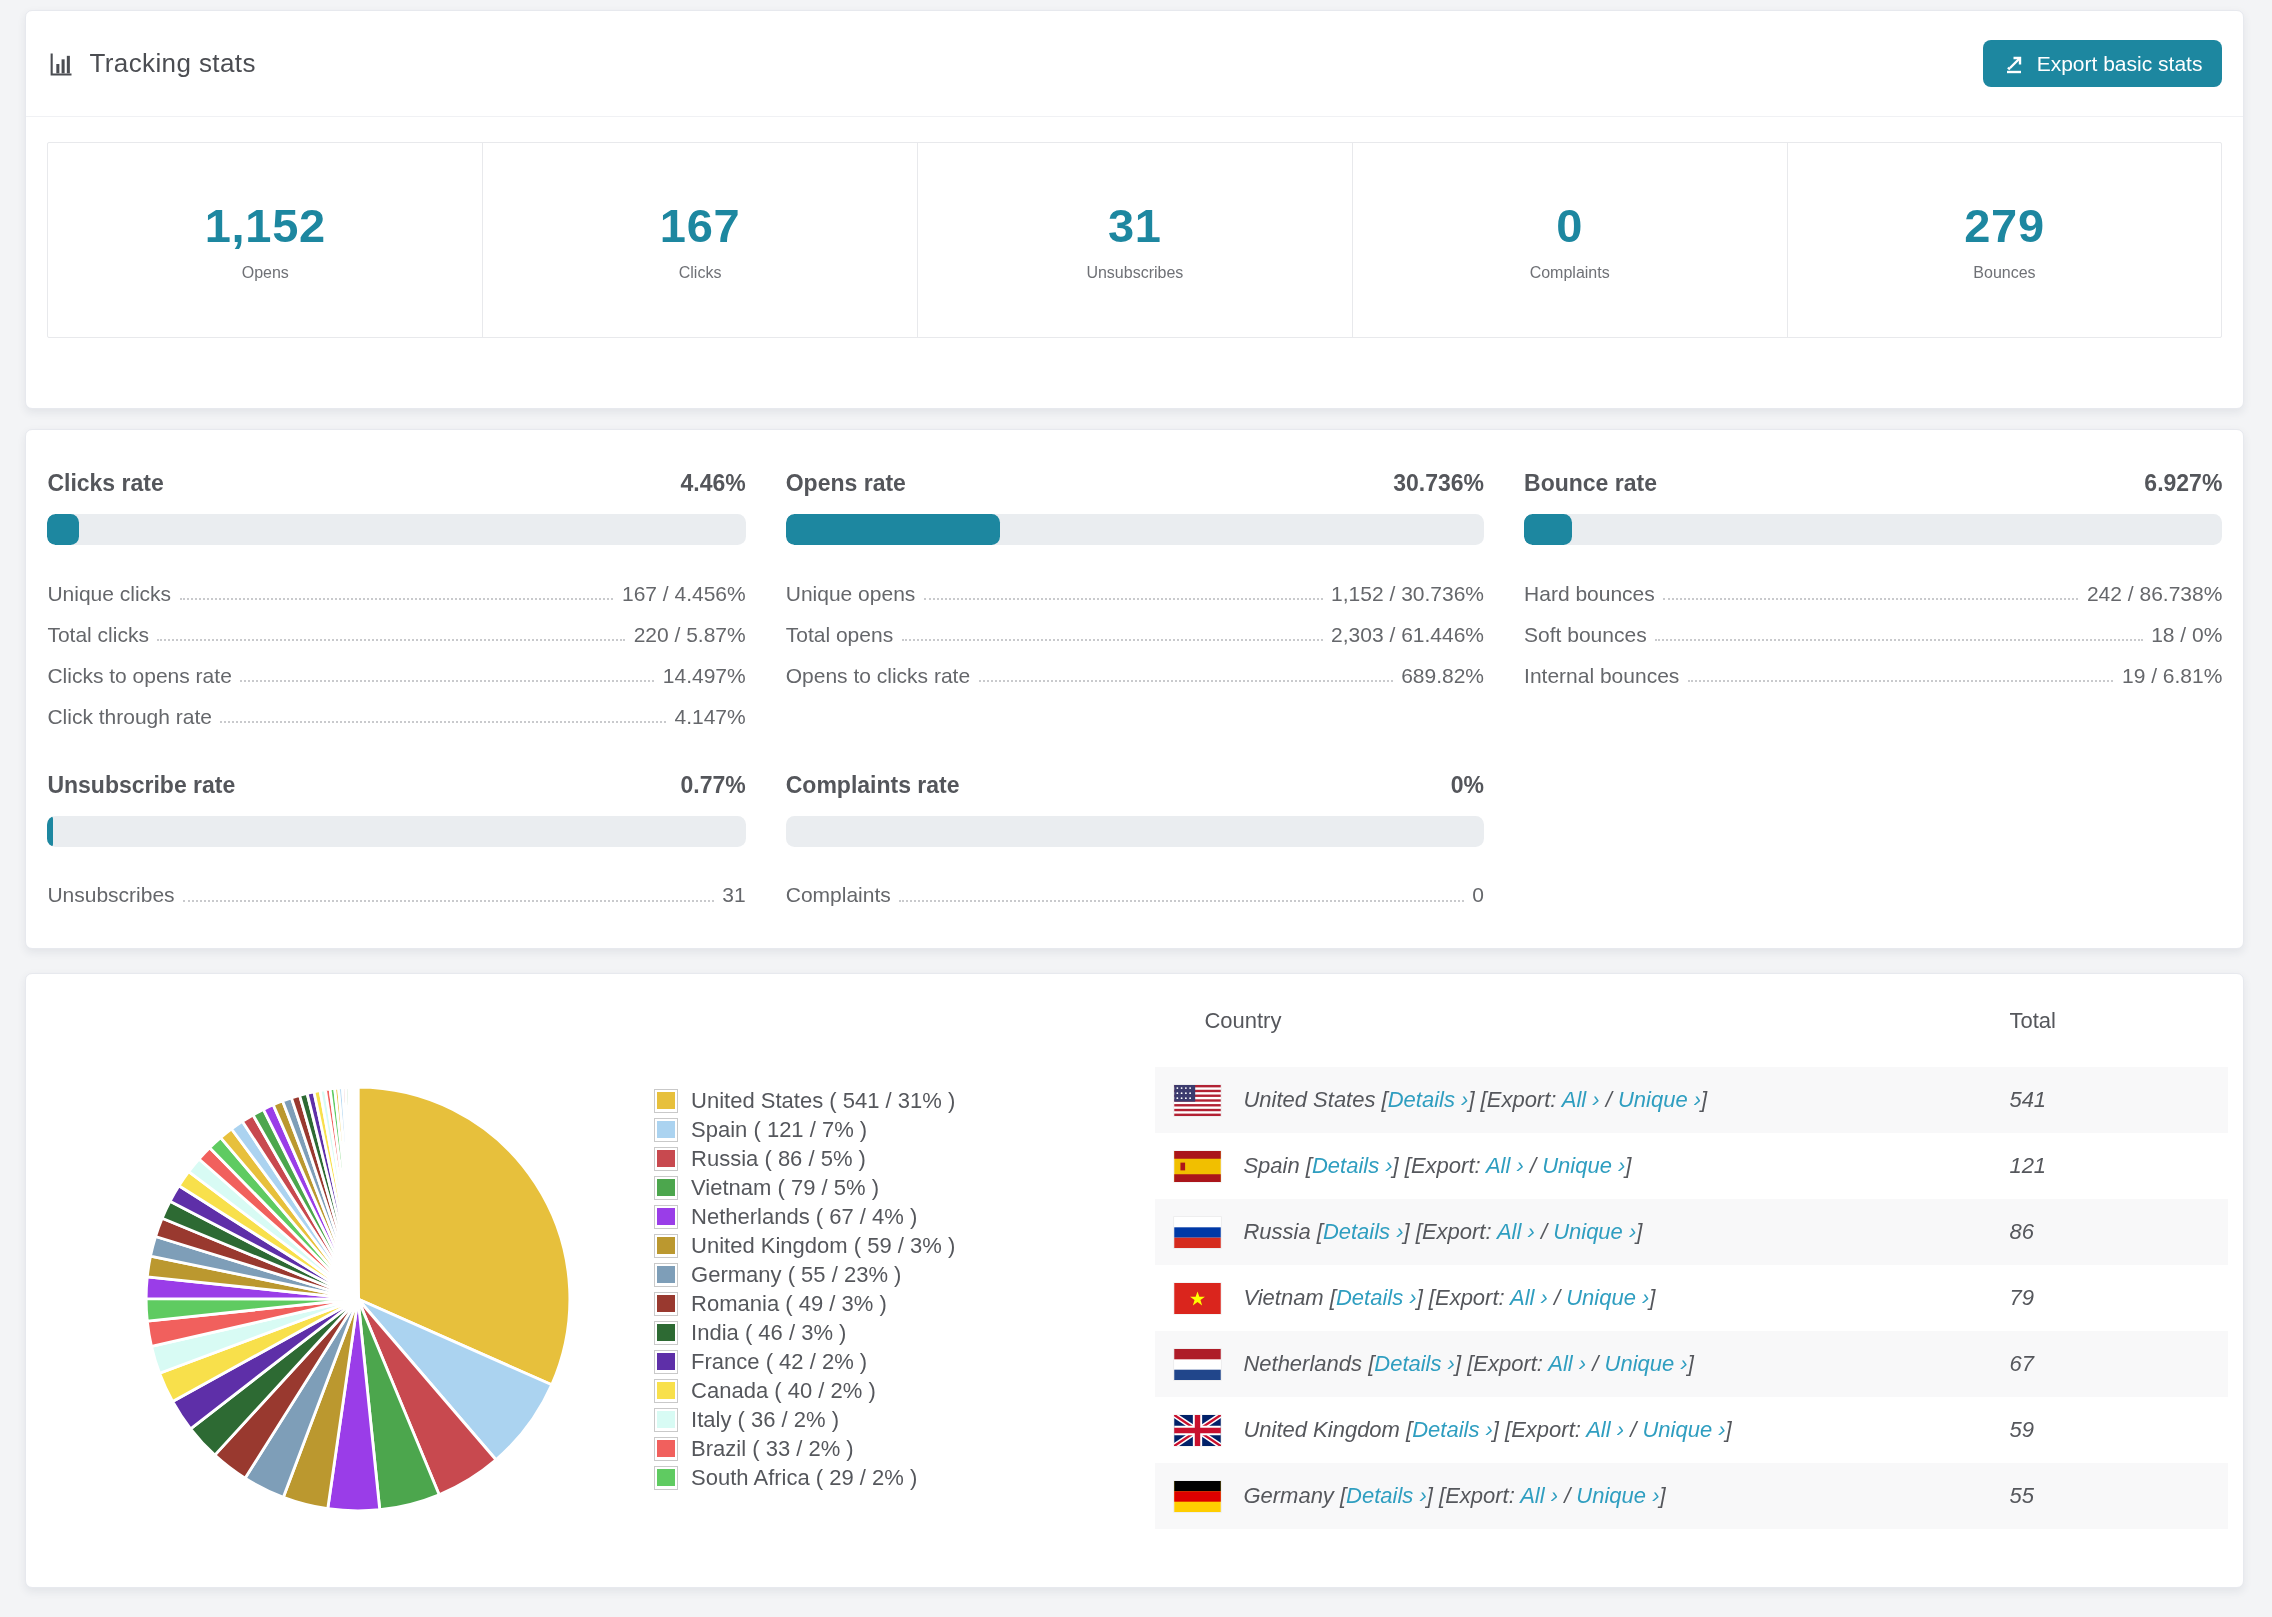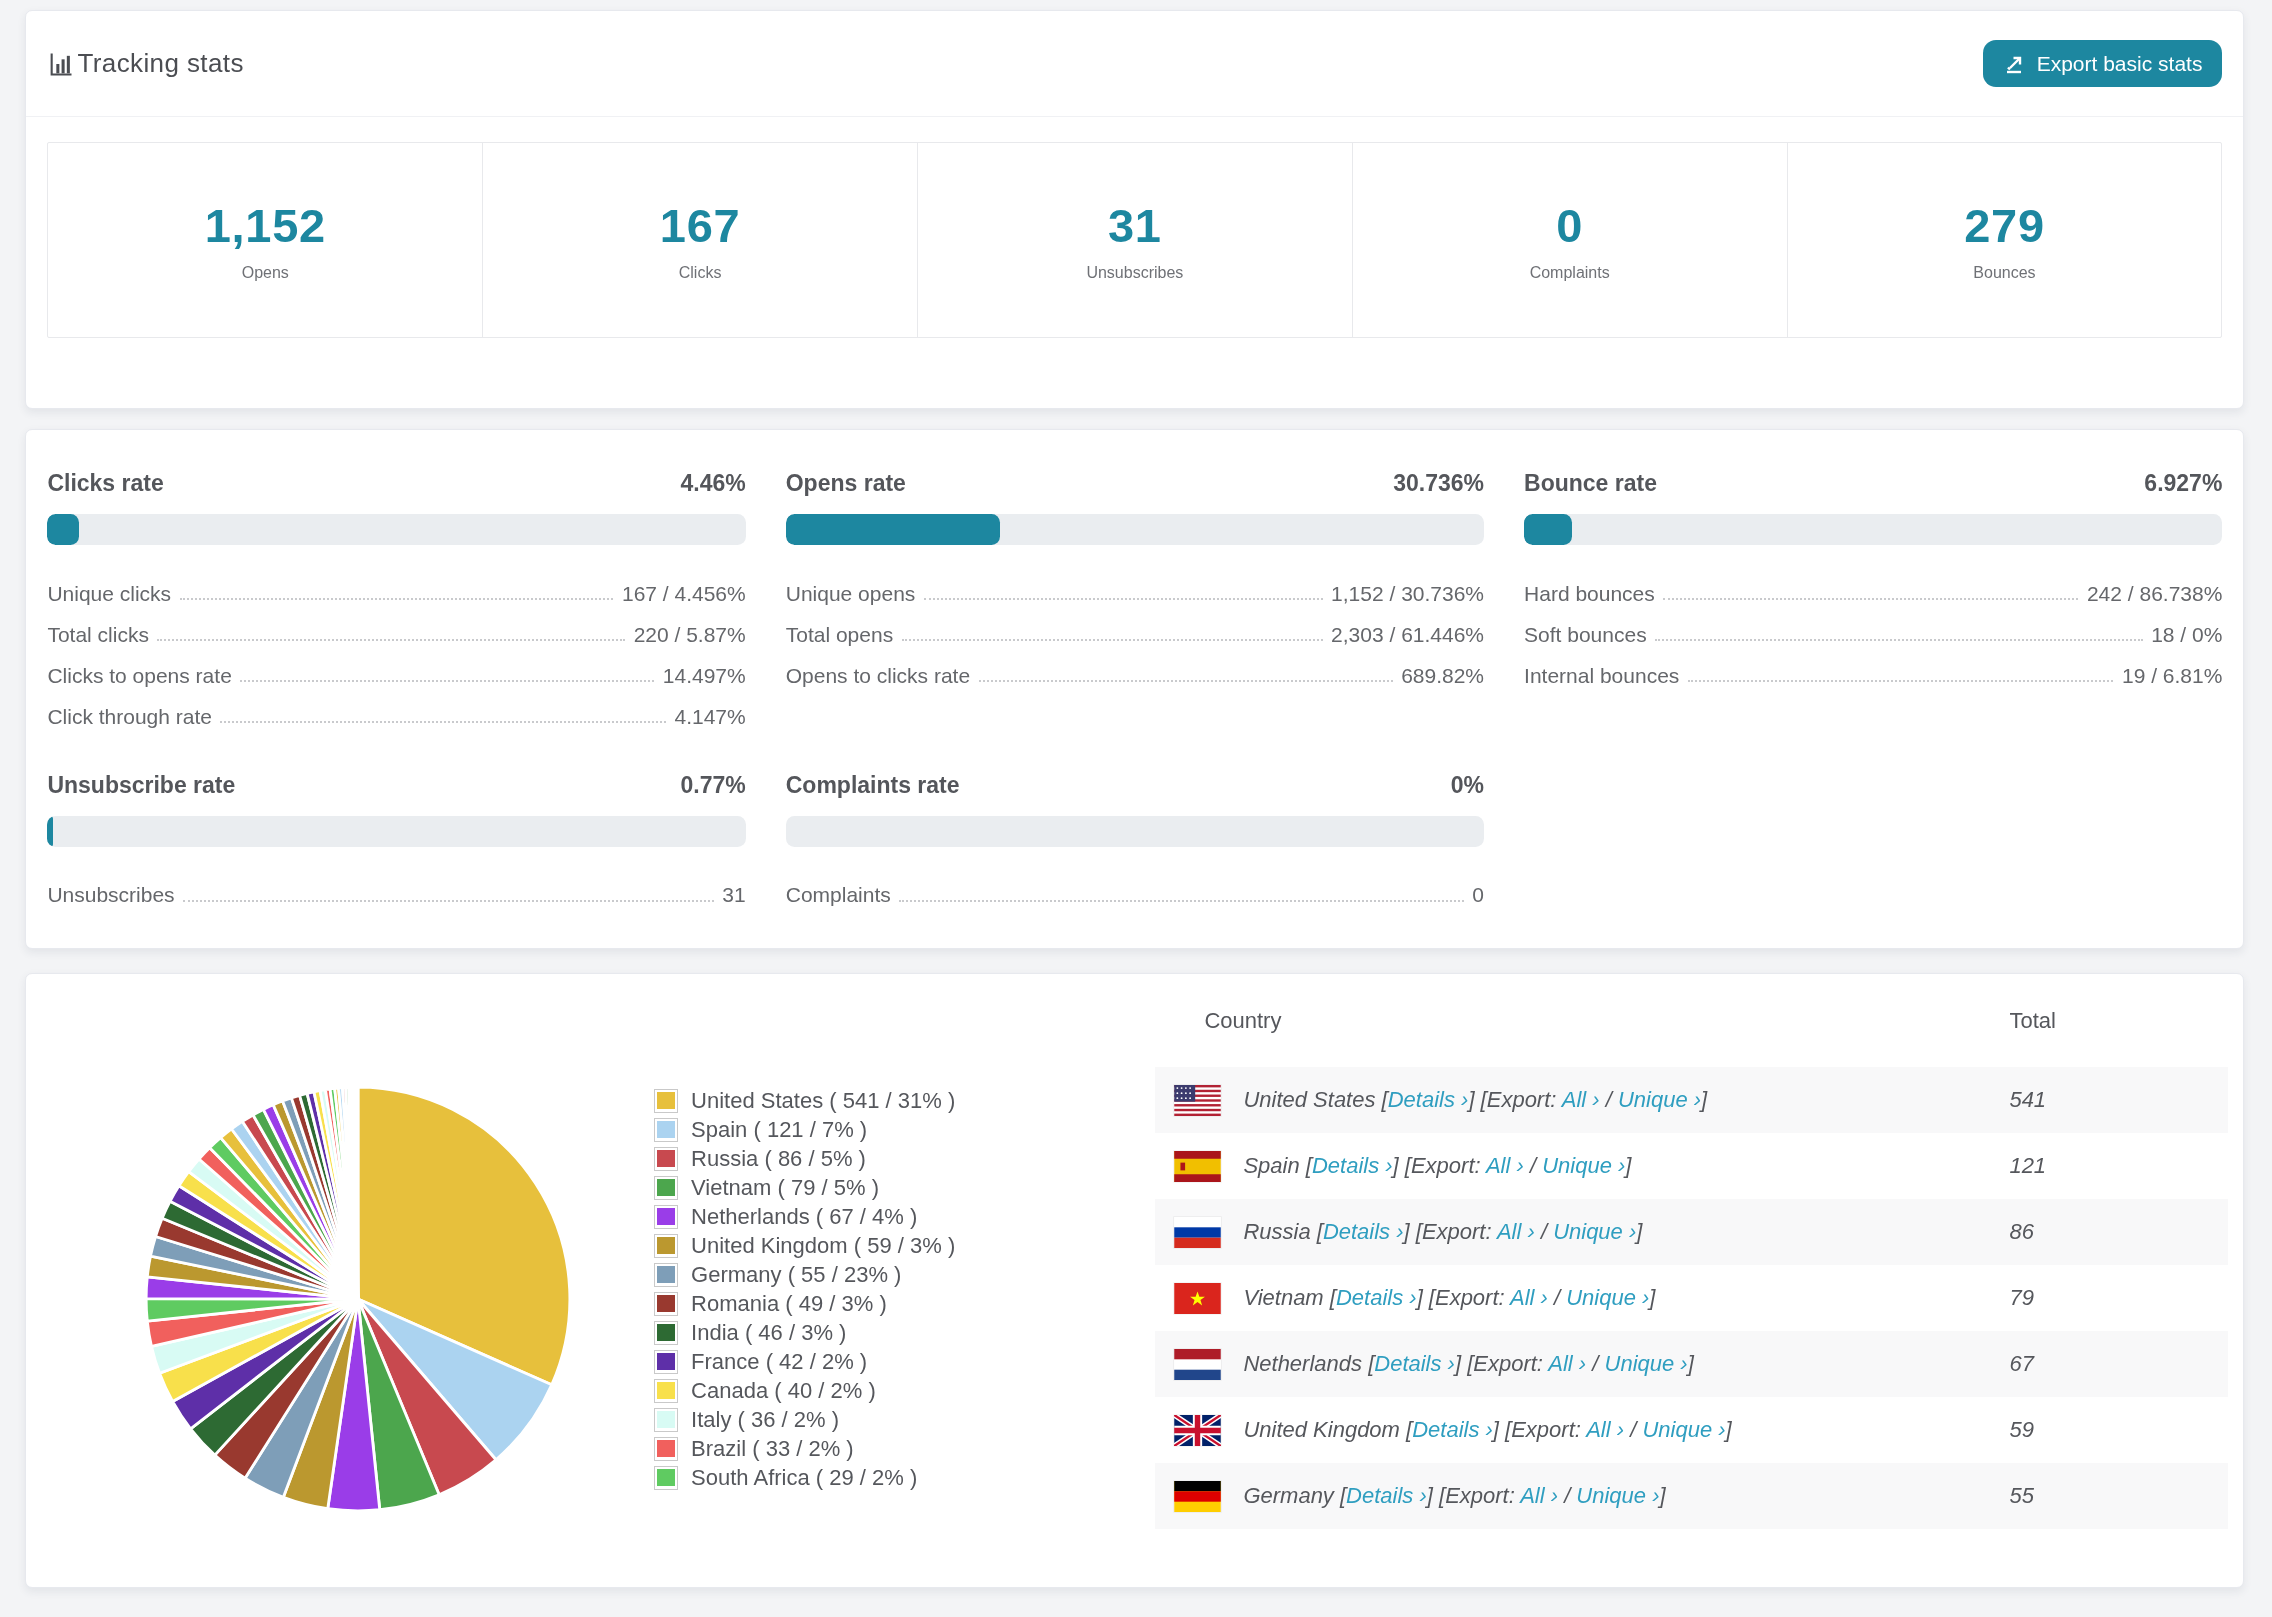--- a/index.html
+++ b/index.html
@@ -22,28 +22,28 @@
   .card-tracking { top:10px;  height:399px; }
   .card-rates    { top:429px; height:520px; }
   .card-geo      { top:973px; height:615px; }
 
   .card-header {
     height:106px; display:flex; align-items:center;
     padding:0 21px; border-bottom:1.4px solid #f0f1f4;
   }
   .card-header h2 {
     font-size:26px; font-weight:400; color:#4b4d52;
-    margin-left:2px; letter-spacing:0.4px;
+    margin-left:14px; letter-spacing:0.4px;
   }
   .hicon { display:flex; align-items:center; }
 
   
   .btn-export {
     margin-left:auto; display:flex; align-items:center; gap:10px;
-    background:#1d87a0; color:#fff; border:none; border-radius:13px;
+    background:#1d87a0; color:#fff; border:none; border-radius:8px;
     height:47px; padding:0 20px; font-size:21px;
     font-family:"Liberation Sans", sans-serif; cursor:pointer;
   }
 
   
   .stats-row {
     position:absolute; left:21px; right:21px; top:131px; height:196px;
     display:flex; border:0.7px solid #e8e9ec; border-radius:2px; background:#fff;
   }
   .stat-cell {

